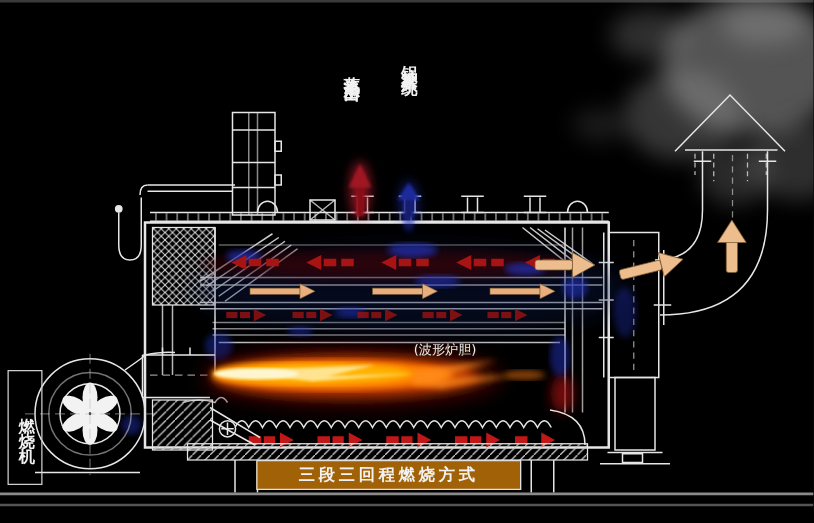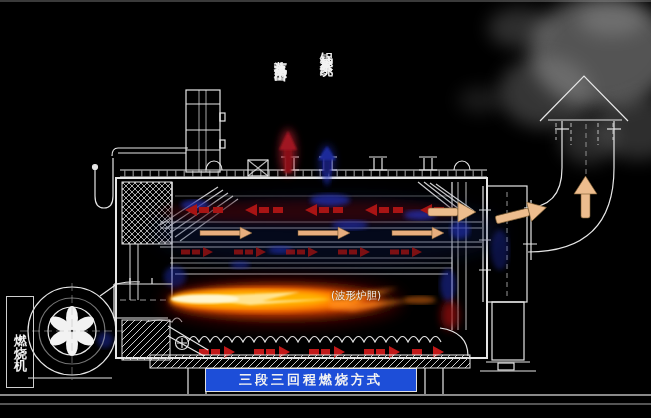--- a/index.html
+++ b/index.html
@@ -14,24 +14,24 @@
   svg{position:absolute;left:0;top:0;}
   .ln{stroke:var(--line);fill:none;stroke-width:1.2;}
   .lnf{stroke:var(--line);stroke-width:1.2;}
   .ln2{stroke:var(--line);fill:none;stroke-width:2;}
   .lnd{stroke:#bdbdbd;fill:none;stroke-width:1;}
   .vlabel{position:absolute;color:var(--label-text);writing-mode:vertical-rl;text-orientation:upright;
           font-size:13px;font-weight:bold;letter-spacing:2px;text-shadow:0 0 2px #000;}
   .burner-box{position:absolute;left:6px;top:296px;width:26px;height:90px;border:1px solid #cfcfcf;
           display:flex;align-items:center;justify-content:center;}
   .burner-box .vlabel{position:static;letter-spacing:12px;font-size:13px;}
-  .flame-label{position:absolute;left:287px;top:289px;color:#ececec;font-size:10.5px;
+  .flame-label{position:absolute;left:287px;top:273px;color:#ececec;font-size:10.5px;
           text-shadow:0 0 3px #402000;white-space:nowrap;padding-left:44px;}
   .mode-box{position:absolute;left:205px;top:368px;width:210px;height:22px;border:1.5px solid #e0e0e0;
-          background:#1d4ed8;display:flex;align-items:center;justify-content:center;}
+          background:#a16207;display:flex;align-items:center;justify-content:center;}
   .mode-box span{color:var(--label-text);font-size:13px;font-weight:bold;letter-spacing:3px;white-space:nowrap;}
 </style>
 </head>
 <body>
 
 <div id="stage">
   <div class="topline"></div>
 
   <svg width="651" height="418" viewBox="0 0 651 418">
     <defs>

